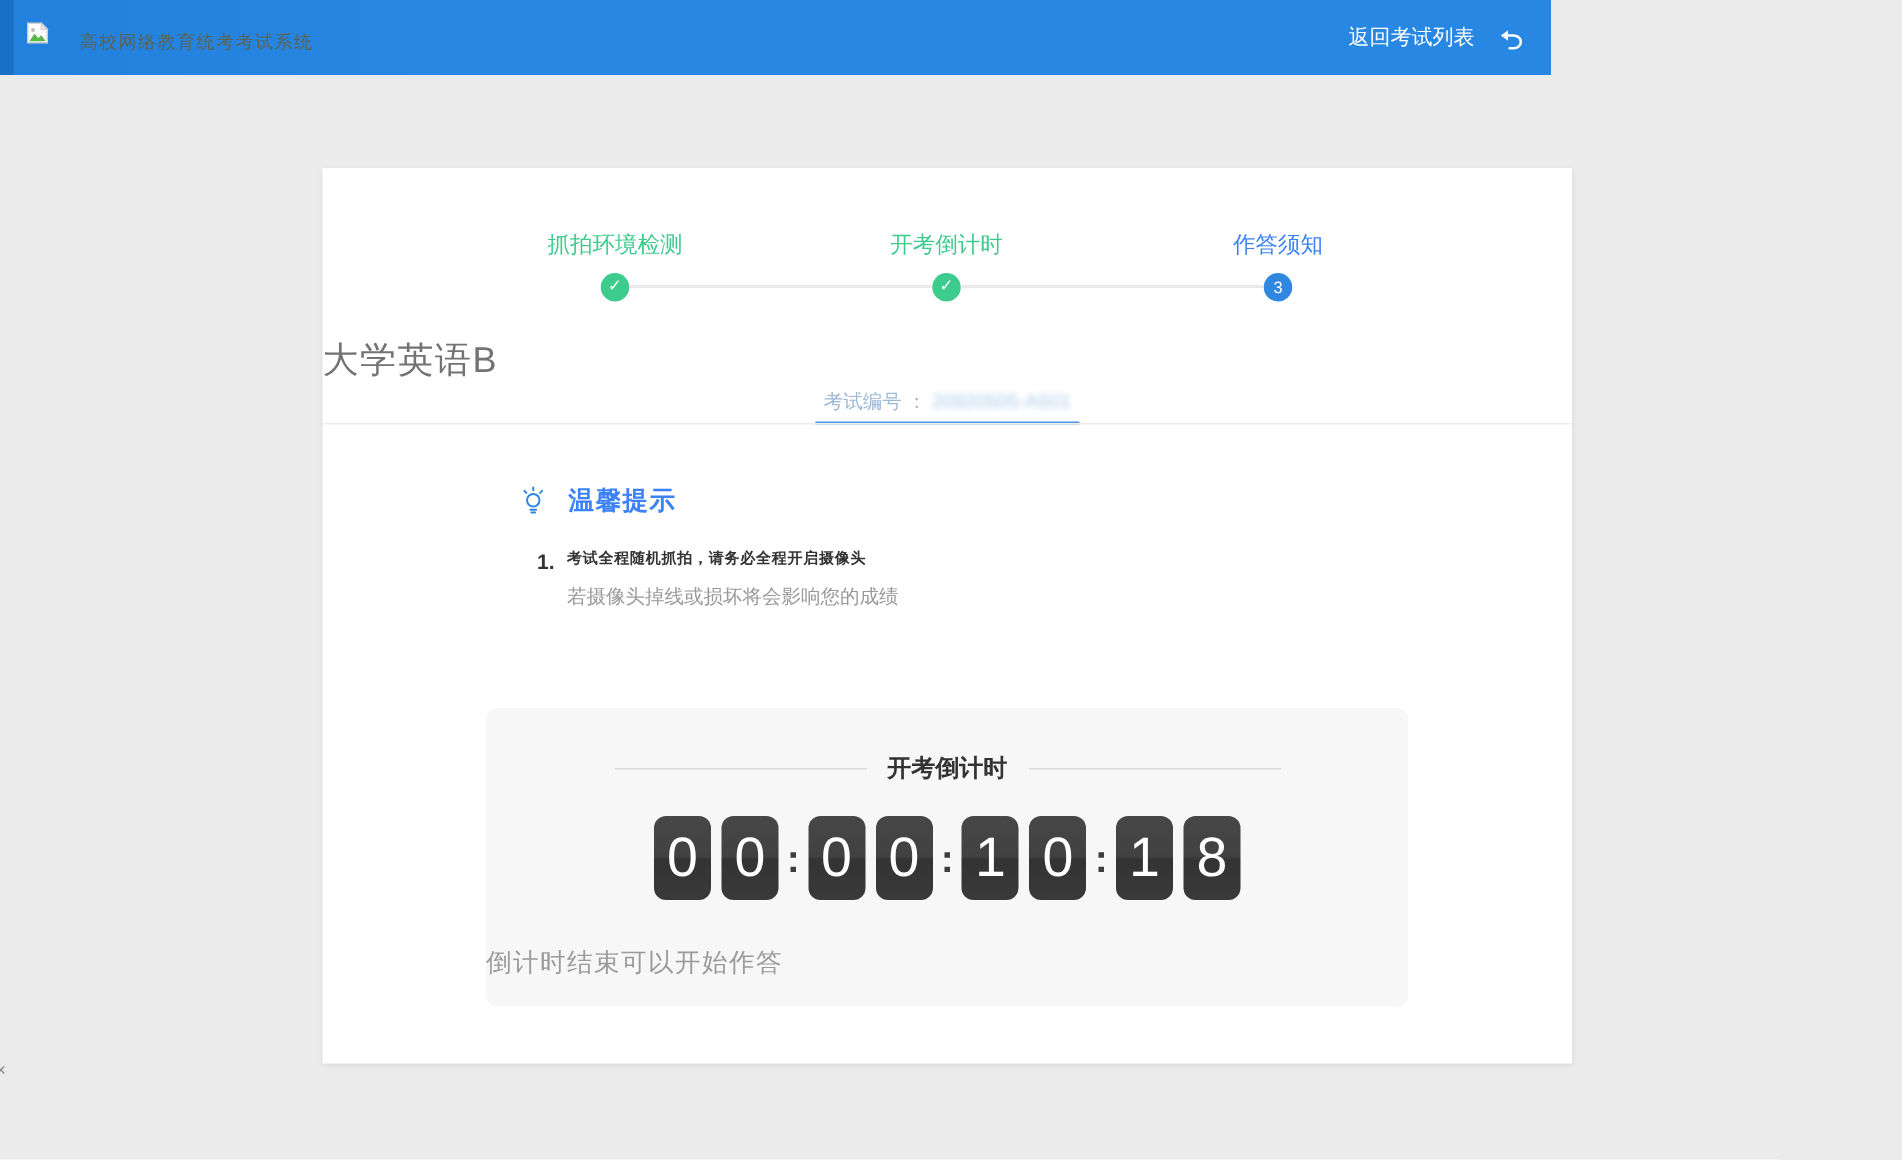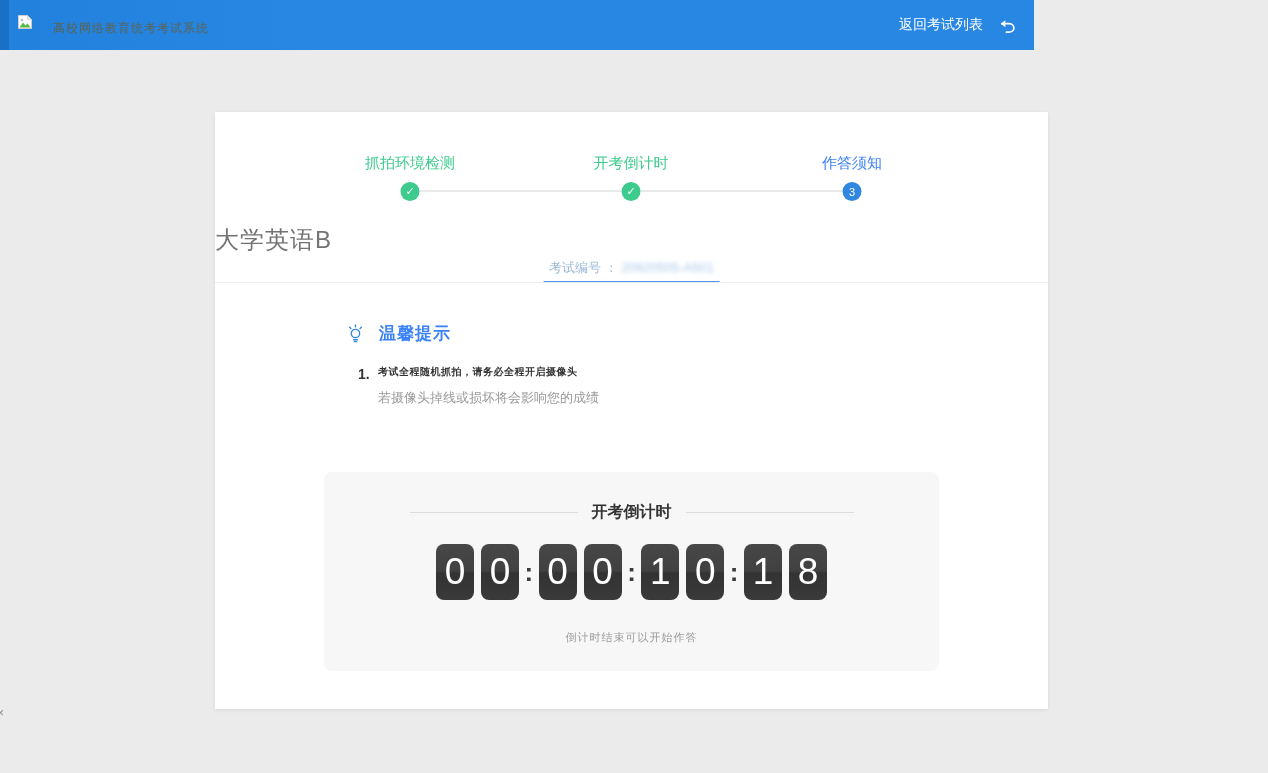--- a/index.html
+++ b/index.html
@@ -116,21 +116,21 @@
     background:linear-gradient(180deg,#474747 0%,#414141 48%,#333333 52%,#3a3a3a 100%);
     color:#ffffff; font-size:37px; line-height:56px; text-align:center;
     margin:0 3.5px;
   }
   .colon-sep {
     font-size:26px; font-weight:bold; color:#3d3d3d;
     margin:0 2px; line-height:46px;
   }
   .countdown-note {
     position:absolute; left:0; top:158px; width:615px;
-    text-align:center; font-size:11px; color:#9a9a9a; letter-spacing:1px;
+    text-align:left; font-size:17px; color:#9a9a9a; letter-spacing:1px;
   }
 
   
   .corner-glyph {
     position:absolute; left:-3px; top:706px;
     font-size:12px; color:#8a8a8a;
   }
 </style>
 </head>
 <body>

